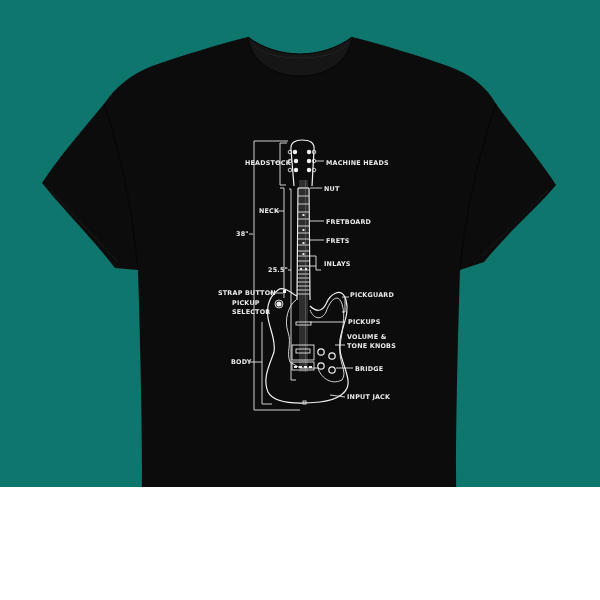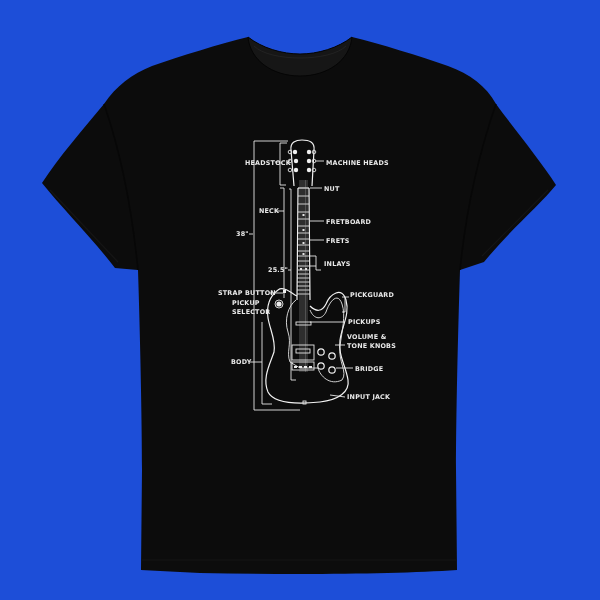--- a/index.html
+++ b/index.html
@@ -1,16 +1,16 @@
 <!DOCTYPE html>
 <html><head>
 <meta charset="utf-8">
 <style>
   html,body{margin:0;padding:0;background:#ffffff;}
-  .stage{position:relative;width:600px;height:600px;overflow:hidden;background:#1d4ed8;}
+  .stage{position:relative;width:600px;height:487px;overflow:hidden;background:#0f766e;}
   svg{position:absolute;left:0;top:0;}
   .lbl{font-family:"DejaVu Sans",sans-serif;font-size:6.4px;font-weight:bold;fill:#e9e9e9;letter-spacing:0.2px;}
   .ln{stroke:#e6e6e6;stroke-width:0.9;fill:none;}
   .ln2{stroke:#f2f2f2;stroke-width:1.2;fill:none;}
 </style>
 </head>
 <body>
 
 <div class="stage">
 <svg width="600" height="600" viewBox="0 0 600 600">

